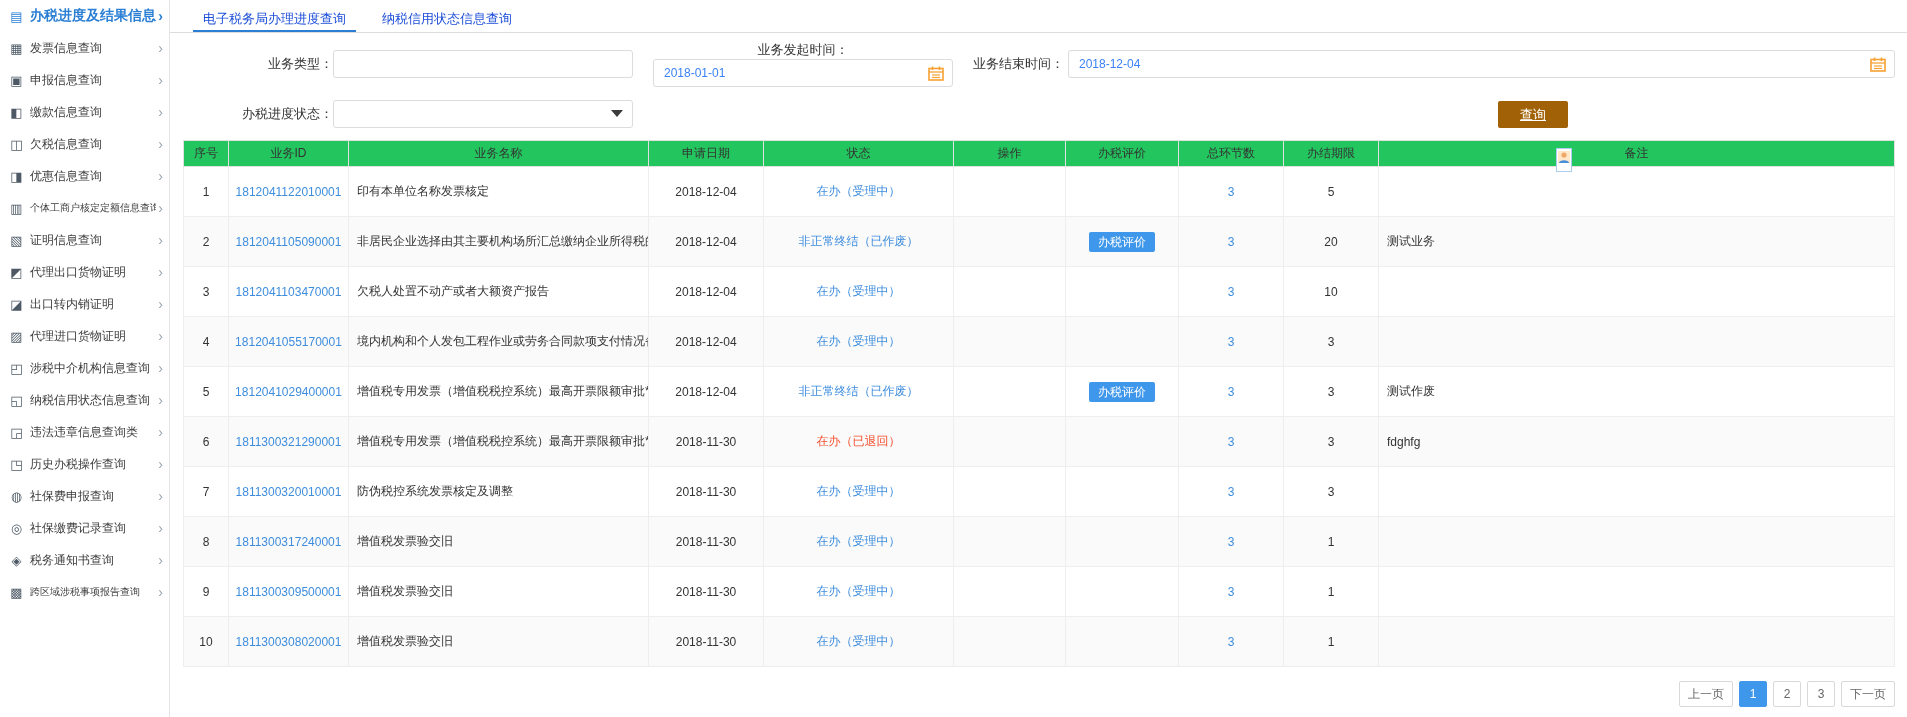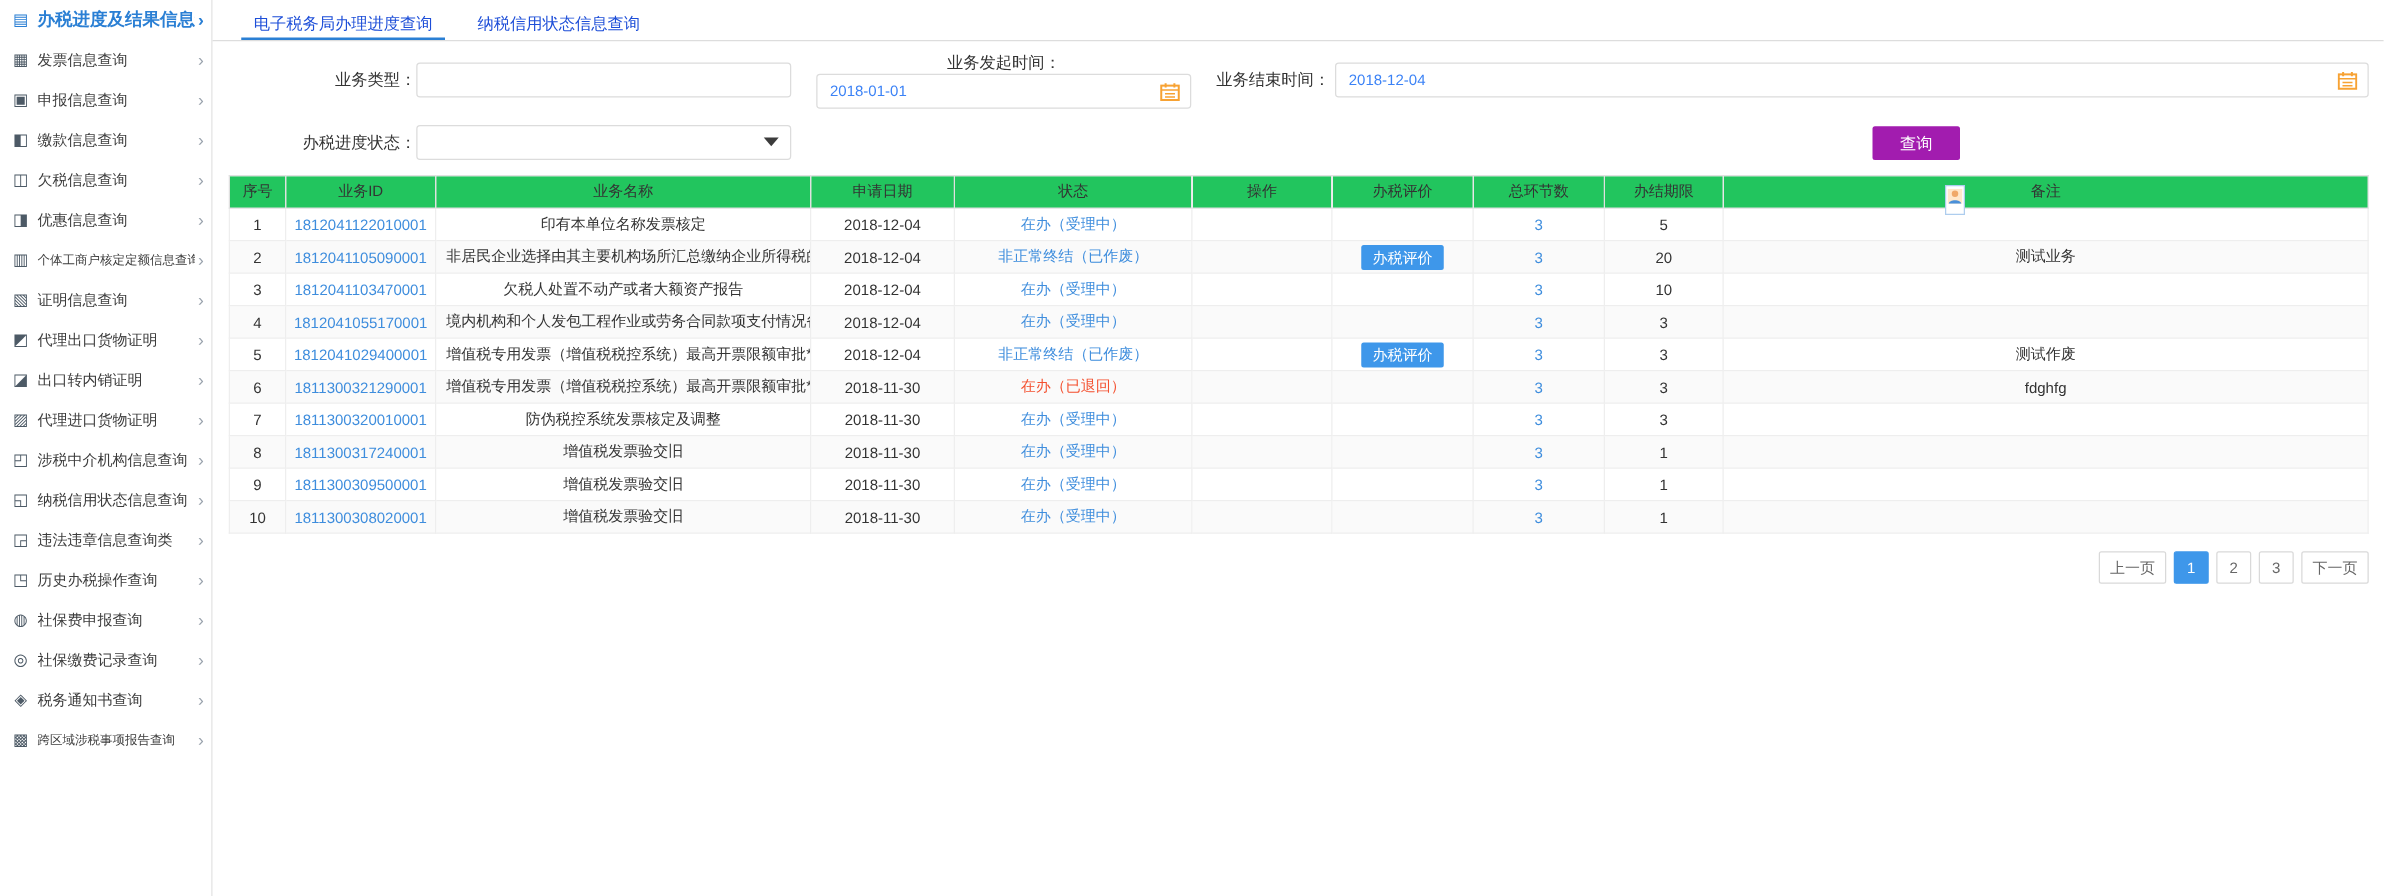--- a/index.html
+++ b/index.html
@@ -42,32 +42,32 @@
   .date-input.grow { flex:1; width:auto; }
   .cal-icon { position:absolute; right:8px; top:6px; line-height:0; }
   .grp2 { margin-left:20px;flex-direction:column; }
   .grp3 { flex:1; margin-left:20px; }
   .grp3 .f-label { margin-right:4px; }
   .select-input { position:relative; width:300px; height:28px; border:1px solid #dcdcdc; border-radius:3px;
                   display:flex; align-items:center; padding:0 26px 0 10px; background:#fff; cursor:pointer; }
   .select-arrow { position:absolute; right:9px; top:9px; width:0; height:0;
                   border-left:6px solid transparent; border-right:6px solid transparent; border-top:7px solid #3c3c3c; }
   .spacer { flex:1; }
-  .query-btn { width:70px; height:27px; line-height:27px; text-align:center; background:#a21caf; color:#fff;
-               font-size:13px; border-radius:2px; cursor:pointer; }
+  .query-btn { width:70px; height:27px; line-height:27px; text-align:center; background:#a16207; color:#fff;
+               font-size:13px; border-radius:2px; cursor:pointer;text-decoration:underline; }
 
   
   .table-wrap { margin:12px 12px 0 13px; }
   .data-table { width:100%; border-collapse:collapse; table-layout:fixed; font-size:12px; }
   .data-table th { background:#22c55e; border:1px solid #e0e0e0; height:26px; font-weight:normal;
                    color:#333; text-align:center; white-space:nowrap; overflow:hidden; }
   .data-table td { border:1px solid #eeeeee; height:24px; padding:0 4px; color:#333; text-align:center;
                    white-space:nowrap; overflow:hidden; }
   .data-table tbody tr:nth-child(even) { background:#fafafa; }
-  .data-table td.c-name, .data-table td.c-remark { text-align:center; padding:4px 8px; }
+  .data-table td.c-name, .data-table td.c-remark { text-align:left; padding:16px 8px; }
   .data-table a { color:#3e8ddd; text-decoration:none; cursor:pointer; }
   .st-blue { color:#3e8ddd; }
   .st-red { color:#f4502f; }
   .eval-btn { display:inline-block; background:#3e97ea; color:#fff; border-radius:2px;
               padding:2px 9px; font-size:12px; line-height:16px; cursor:pointer; }
 
   
   .pagination { display:flex; justify-content:flex-end; align-items:center; margin:14px 12px 0 0; }
   .page-btn { min-width:28px; height:26px; line-height:24px; border:1px solid #d9d9d9; border-radius:2px;
               background:#fff; color:#666; text-align:center; padding:0 8px; margin-left:6px; cursor:pointer; }

